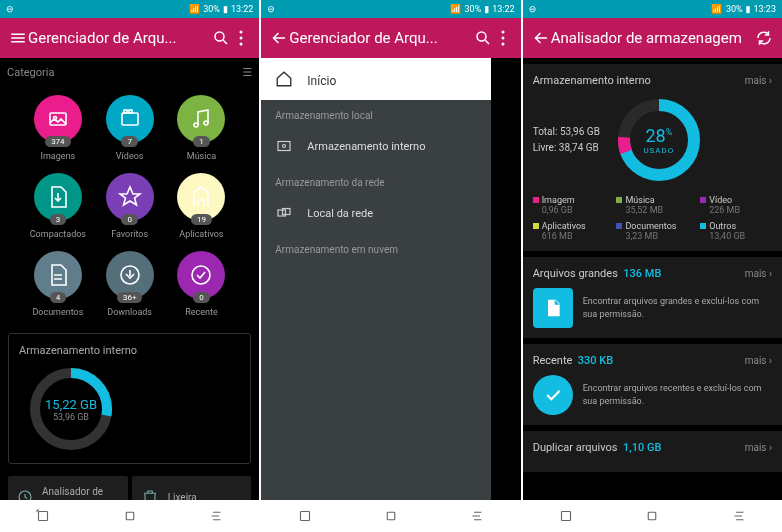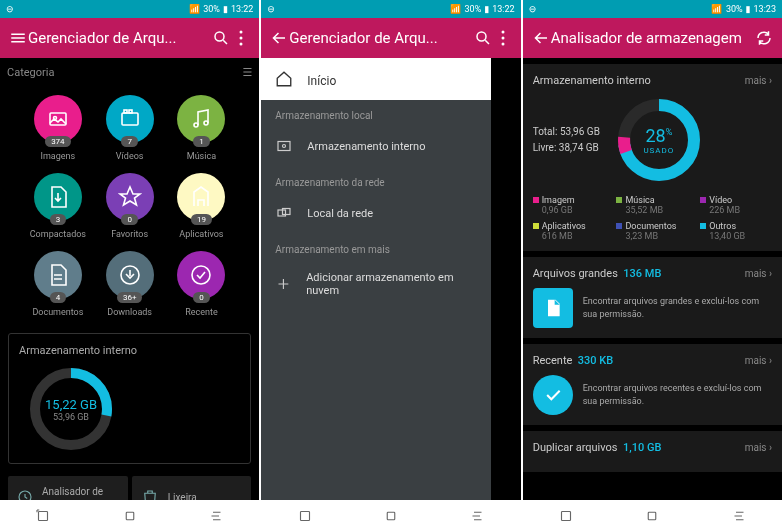--- a/index.html
+++ b/index.html
@@ -285,27 +285,21 @@
       <span>Armazenamento interno</span>
     </div>
         <div class="drawer-section">Armazenamento da rede</div>
         <div class="drawer-item">
       <svg width="18" height="18" viewBox="0 0 24 24" fill="none" stroke="#ccc" stroke-width="1.6">
             <rect x="4" y="8" width="10" height="8"></rect>
             <rect x="10" y="6" width="10" height="8"></rect>
           </svg>
       <span>Local da rede</span>
     </div>
-        <div class="drawer-section">Armazenamento em mais</div>
-        <div class="drawer-item">
-      <svg width="18" height="18" viewBox="0 0 24 24" fill="none" stroke="#ccc" stroke-width="1.6">
-            <path d="M12 5v14M5 12h14"></path>
-          </svg>
-      <span>Adicionar armazenamento em nuvem</span>
-    </div>
+        <div class="drawer-section">Armazenamento em nuvem</div>
       </div>
   </div>
   <div class="nav-bar">
     <svg class="nav-btn" viewBox="0 0 24 24" fill="none" stroke="#666" stroke-width="1.5">
         <rect x="6" y="6" width="12" height="12" rx="1"></rect>
       </svg>
     <svg class="nav-btn" viewBox="0 0 24 24" fill="none" stroke="#666" stroke-width="1.5">
         <rect x="7" y="7" width="10" height="10" rx="1"></rect>
       </svg>
     <svg class="nav-btn" viewBox="0 0 24 24" fill="none" stroke="#666" stroke-width="1.5">

